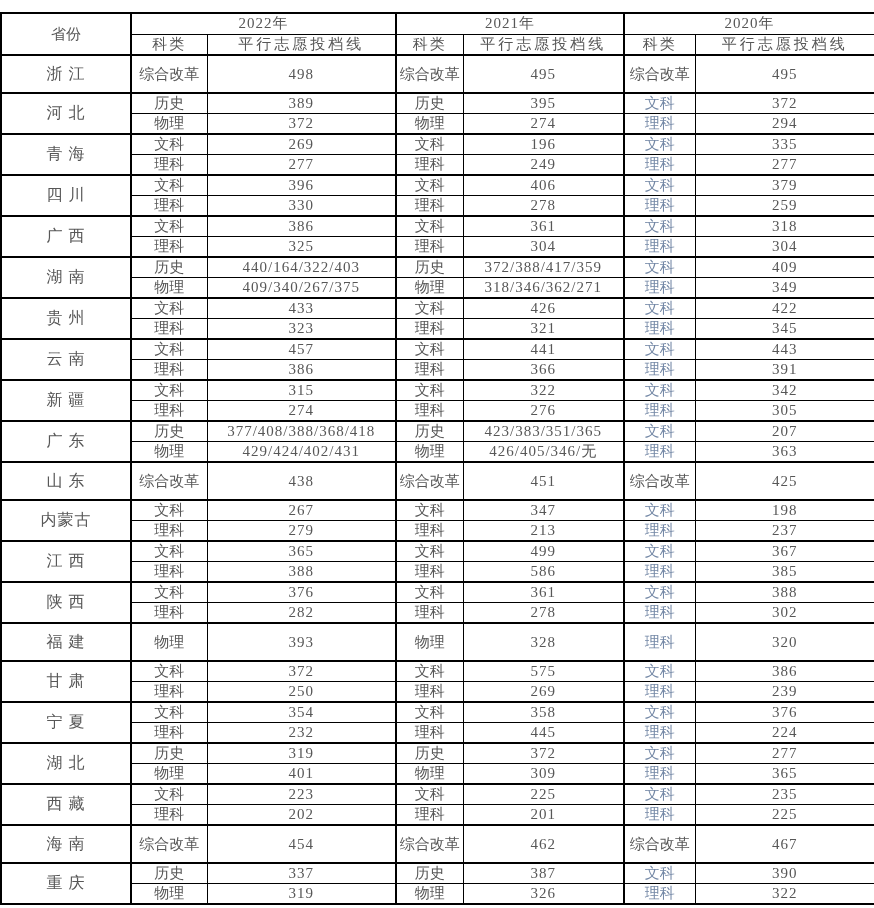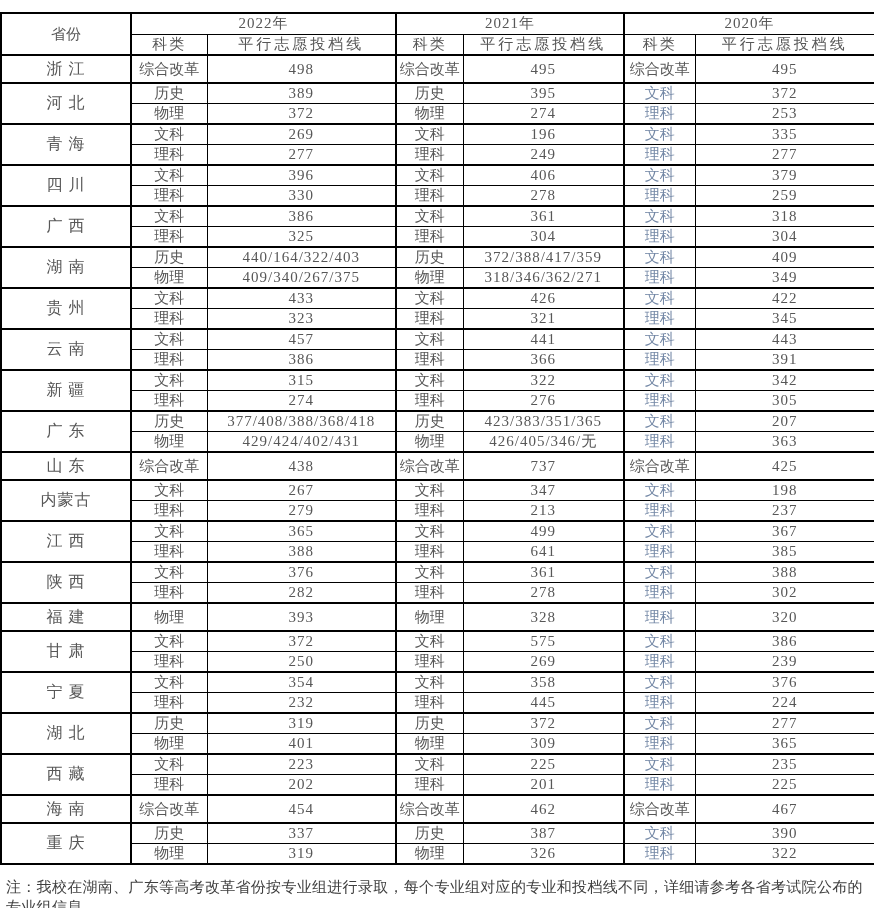--- a/index.html
+++ b/index.html
@@ -24,21 +24,21 @@
     text-align:center;vertical-align:middle;
     color:var(--text);font-weight:normal;
     padding:0;overflow:hidden;white-space:nowrap;
     font-size:15px;
   }
   thead tr{height:21px;}
   thead th.year-h{letter-spacing:1px;}
   thead th.line-h{letter-spacing:3px;}
   thead th.cat-h{letter-spacing:2px;}
   tbody tr{height:18px;}
-  tbody tr.single{height:28px;}
+  tbody tr.single{height:38px;}
   td.province{font-size:16px;letter-spacing:1px;}
   td.val{letter-spacing:1px;}
   .group-top{border-top:2px solid var(--border);}
   .thick-left{border-left:2px solid var(--border);}
   td.blue{color:var(--blue);}
   .note{
     font-size:15px;color:var(--note);
     padding:13px 6px 0 6px;letter-spacing:0.3px;
     line-height:1.3;
   }
@@ -95,21 +95,21 @@
           <td class="val group-top">395</td>
           <td class="cat thick-left group-top blue">文科</td>
           <td class="val group-top">372</td>
         </tr>
         <tr>
           <td class="cat thick-left">物理</td>
           <td class="val">372</td>
           <td class="cat thick-left">物理</td>
           <td class="val">274</td>
           <td class="cat thick-left blue">理科</td>
-          <td class="val">253</td>
+          <td class="val">294</td>
         </tr>
         <tr>
           <td rowspan="2" class="province group-top">青 海</td>
           <td class="cat thick-left group-top">文科</td>
           <td class="val group-top">269</td>
           <td class="cat thick-left group-top">文科</td>
           <td class="val group-top">196</td>
           <td class="cat thick-left group-top blue">文科</td>
           <td class="val group-top">335</td>
         </tr>
@@ -238,21 +238,21 @@
           <td class="cat thick-left">物理</td>
           <td class="val">426/405/346/无</td>
           <td class="cat thick-left blue">理科</td>
           <td class="val">363</td>
         </tr>
         <tr class="single">
           <td rowspan="1" class="province group-top">山 东</td>
           <td class="cat thick-left group-top">综合改革</td>
           <td class="val group-top">438</td>
           <td class="cat thick-left group-top">综合改革</td>
-          <td class="val group-top">737</td>
+          <td class="val group-top">451</td>
           <td class="cat thick-left group-top">综合改革</td>
           <td class="val group-top">425</td>
         </tr>
         <tr>
           <td rowspan="2" class="province group-top">内蒙古</td>
           <td class="cat thick-left group-top">文科</td>
           <td class="val group-top">267</td>
           <td class="cat thick-left group-top">文科</td>
           <td class="val group-top">347</td>
           <td class="cat thick-left group-top blue">文科</td>
@@ -272,21 +272,21 @@
           <td class="val group-top">365</td>
           <td class="cat thick-left group-top">文科</td>
           <td class="val group-top">499</td>
           <td class="cat thick-left group-top blue">文科</td>
           <td class="val group-top">367</td>
         </tr>
         <tr>
           <td class="cat thick-left">理科</td>
           <td class="val">388</td>
           <td class="cat thick-left">理科</td>
-          <td class="val">641</td>
+          <td class="val">586</td>
           <td class="cat thick-left blue">理科</td>
           <td class="val">385</td>
         </tr>
         <tr>
           <td rowspan="2" class="province group-top">陕 西</td>
           <td class="cat thick-left group-top">文科</td>
           <td class="val group-top">376</td>
           <td class="cat thick-left group-top">文科</td>
           <td class="val group-top">361</td>
           <td class="cat thick-left group-top blue">文科</td>

